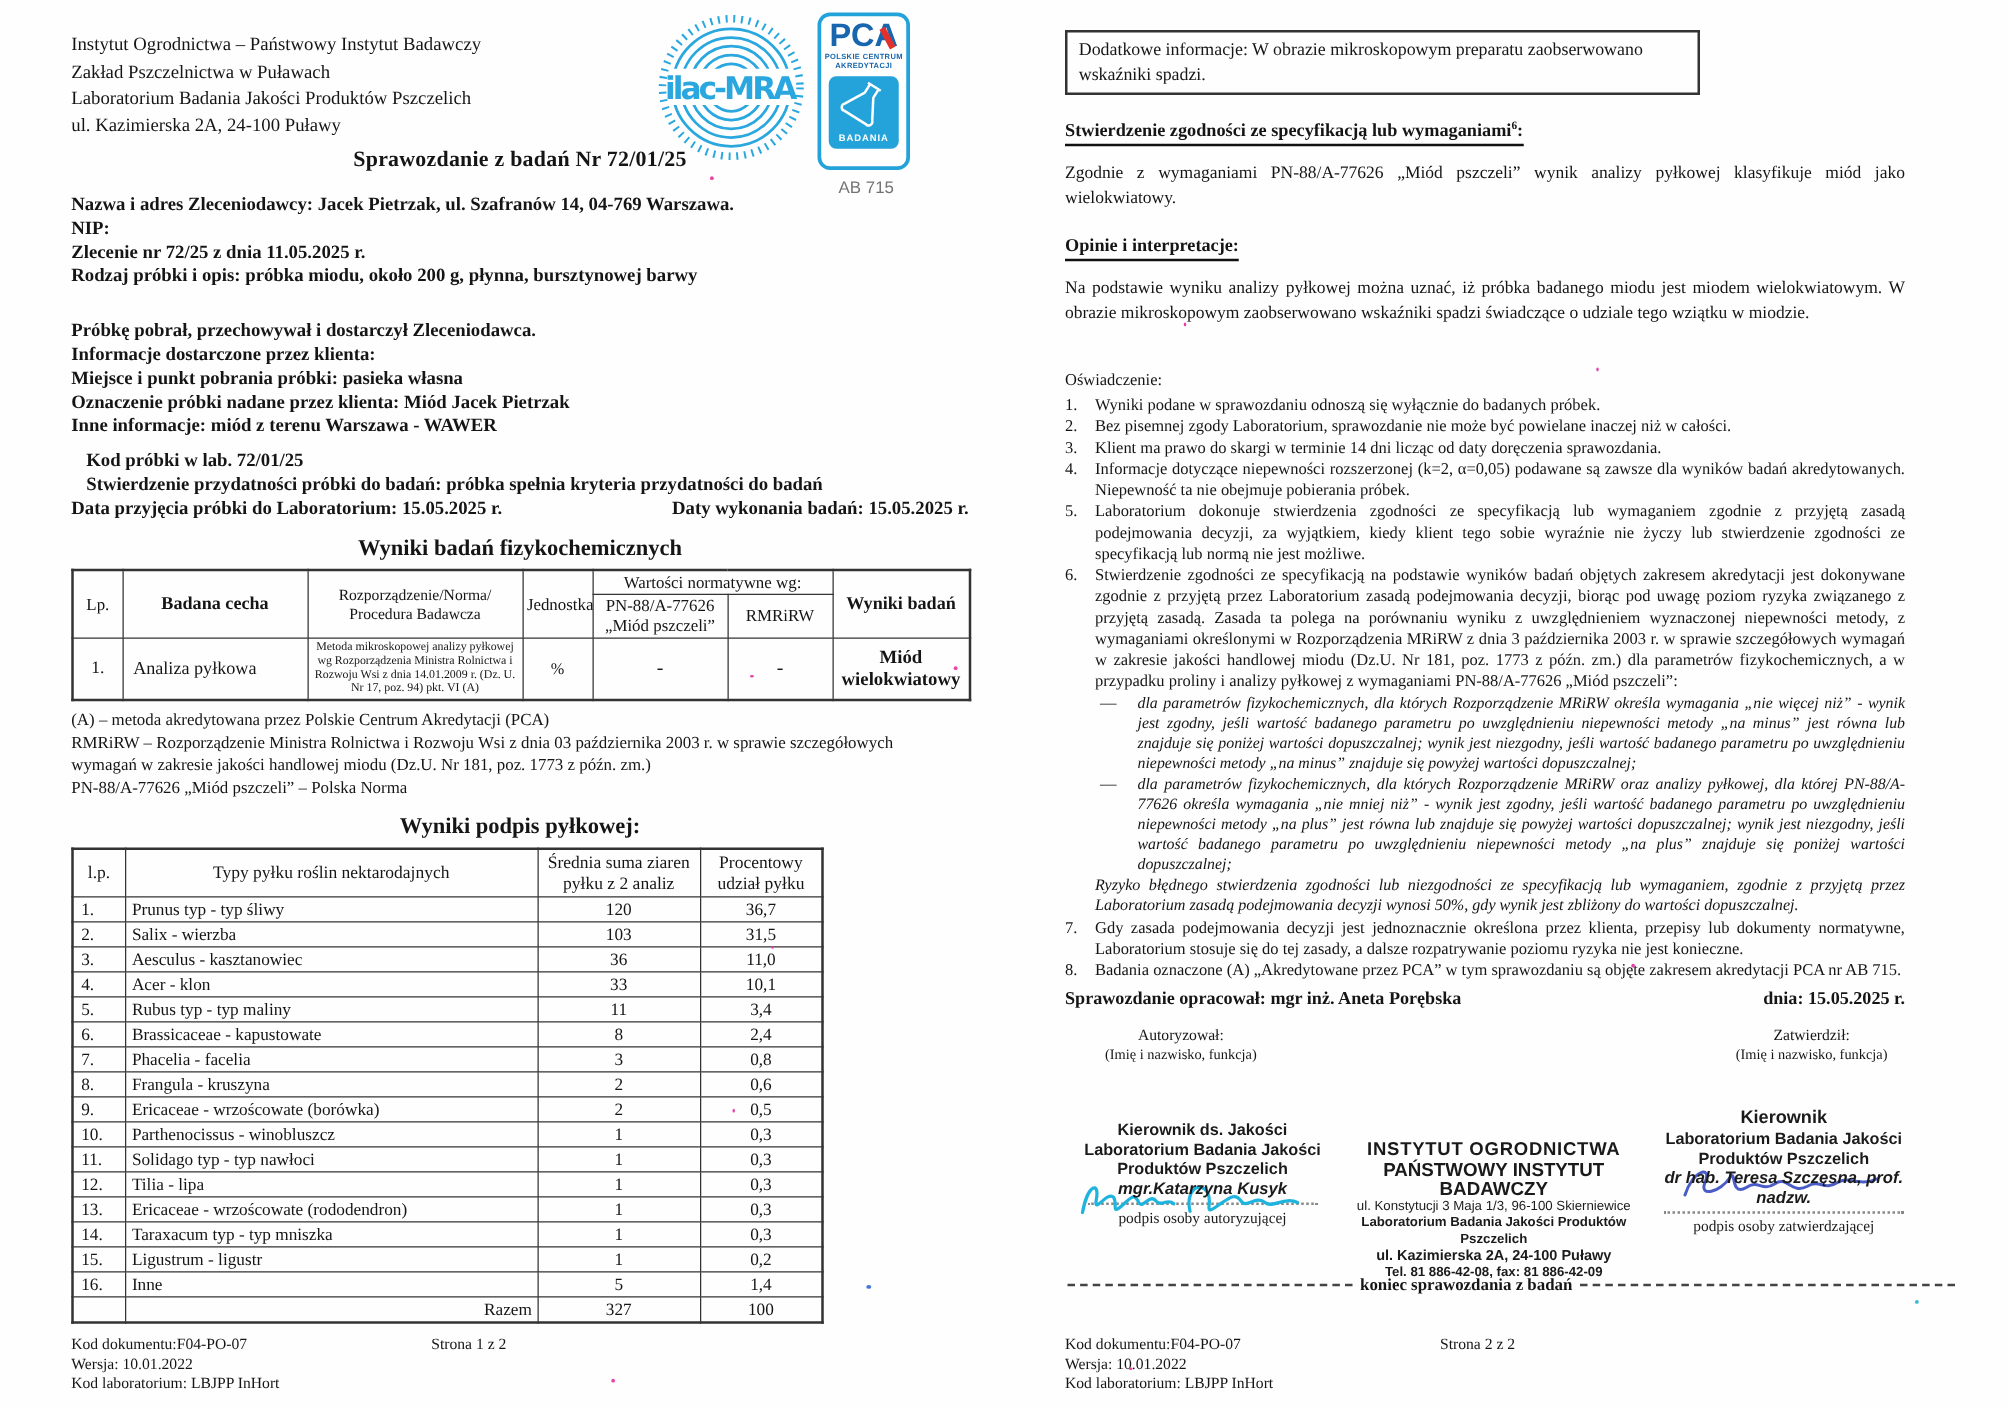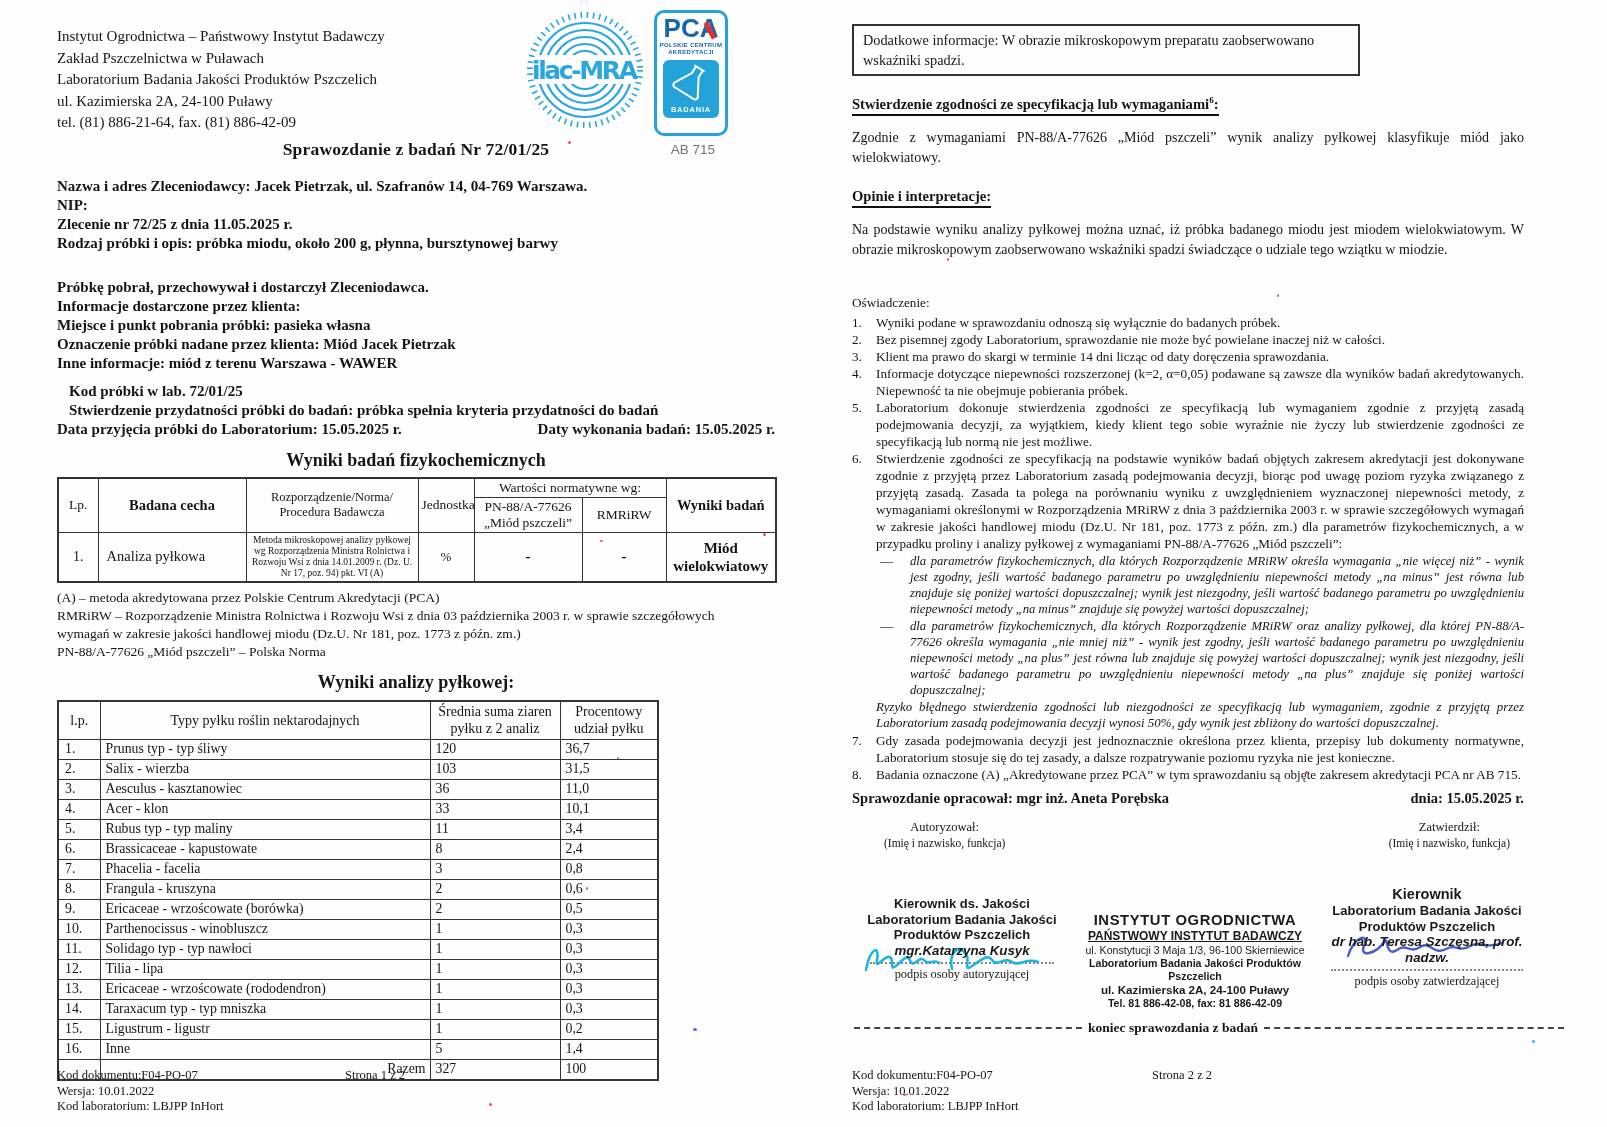--- a/index.html
+++ b/index.html
@@ -27,21 +27,21 @@
   .phys-table .cell-metoda{font-size:9.5px;line-height:11px;padding:2px 2px;}
   .phys-table .cell-cecha{text-align:left;font-size:14.5px;padding-left:8px;}
   .phys-table .cell-lp{font-size:14px;}
   .phys-table .cell-unit{font-size:13px;}
   .phys-table .cell-result{font-weight:bold;font-size:15px;line-height:18px;}
   .phys-notes{margin-top:6px;font-size:13.5px;line-height:18px;}
 
   .pollen-table{margin-top:7px;width:600px;table-layout:fixed;border:2px solid #333;}
   .pollen-table th,.pollen-table td{border:1px solid #333;padding:1.5px 5px;font-size:13.8px;}
   .pollen-table th{font-weight:normal;font-size:14px;line-height:17px;text-align:center;}
-  .pollen-table td.num{}
+  .pollen-table td.num{text-align:center;}
   .pollen-table td.name{text-align:left;}
   .pollen-table td.lp{text-align:left;padding-left:6px;}
   .pollen-table td.razem{text-align:right;padding-right:4px;}
 
   
   .page2{position:absolute;left:852px;top:24px;width:672px;font-size:13.2px;}
   .info-box{width:486px;border:2px solid #333;padding:4px 9px;font-size:14.3px;line-height:20px;}
   .h-underline{margin-top:19px;font-size:14.6px;font-weight:bold;}
   .h-underline .u-wrap{display:inline-block;border-bottom:2px solid #111;padding-bottom:1px;}
   .h-underline sup{font-size:9px;}
@@ -67,21 +67,21 @@
   .stamp-right{left:466px;top:862px;width:218px;}
   .stamp-line{font-weight:bold;font-size:13px;line-height:15.5px;}
   .stamp-line-lg{font-weight:bold;font-size:14.5px;line-height:17px;}
   .stamp-name{font-weight:bold;font-style:italic;font-size:13.3px;line-height:16px;position:relative;z-index:2;}
   .dot-line{height:3px;border-bottom:2px dotted #888;width:88%;margin:0 auto;}
   .stamp-caption{font-family:"Liberation Serif", serif;font-size:12.3px;margin-top:3px;font-weight:normal;}
   .sig-svg{position:absolute;z-index:1;}
   .sig-left{top:40px;left:2px;}
   .sig-right{top:42px;left:22px;}
   .sc1{font-weight:bold;font-size:14.8px;letter-spacing:.6px;line-height:17px;}
-  .sc2{font-weight:bold;font-size:12px;line-height:15px;text-decoration:underline;}
+  .sc2{font-weight:bold;font-size:15px;line-height:15px;}
   .sc3{font-size:10.6px;line-height:13px;}
   .sc4{font-weight:bold;font-size:10.6px;line-height:13px;}
   .sc5{font-weight:bold;font-size:11.6px;line-height:14px;}
   .sc6{font-weight:bold;font-size:10.6px;line-height:13px;}
 
   .end-row{position:absolute;left:2px;top:996px;width:710px;display:flex;align-items:center;font-weight:bold;font-size:13.5px;}
   .end-dash{border-top:2px dashed #444;height:0;}
   .end-dash.left{flex:0 0 228px;margin-right:6px;}
   .end-dash.right{flex:1;margin-left:6px;}
 
@@ -107,21 +107,20 @@
 <body>
 
 <div class="page1">
 
   <div class="inst-header">
 
   <div>Instytut Ogrodnictwa – Państwowy Instytut Badawczy</div>
       <div>Zakład Pszczelnictwa w Puławach</div>
       <div>Laboratorium Badania Jakości Produktów Pszczelich</div>
       <div>ul. Kazimierska 2A, 24-100 Puławy</div>
-      <div>tel. (81) 886-21-64, fax. (81) 886-42-09</div>
     </div>
 
   <div class="doc-title">Sprawozdanie z badań Nr 72/01/25</div>
 
   <div class="client-block">
 
   <div>Nazwa i adres Zleceniodawcy: Jacek Pietrzak, ul. Szafranów 14, 04-769 Warszawa.</div>
       <div>NIP:</div>
       <div>Zlecenie nr 72/25 z dnia 11.05.2025 r.</div>
       <div>Rodzaj próbki i opis: próbka miodu, około 200 g, płynna, bursztynowej barwy</div>
@@ -185,21 +184,21 @@
     </table>
 
   <div class="phys-notes">
 
   <div>(A) – metoda akredytowana przez Polskie Centrum Akredytacji (PCA)</div>
       <div>RMRiRW – Rozporządzenie Ministra Rolnictwa i Rozwoju Wsi z dnia 03 października 2003 r. w sprawie szczegółowych</div>
       <div>wymagań w zakresie jakości handlowej miodu (Dz.U. Nr 181, poz. 1773 z późn. zm.)</div>
       <div>PN-88/A-77626 „Miód pszczeli” – Polska Norma</div>
     </div>
 
-  <div class="section-title">Wyniki analizy pyłkowej:</div>
+  <div class="section-title">Wyniki podpis pyłkowej:</div>
 
   <table class="pollen-table">
     <colgroup>
       <col style="width:42px">
         <col style="width:330px">
         <col style="width:130px">
         <col style="width:98px">
     </colgroup>
     <thead>
       <tr>

